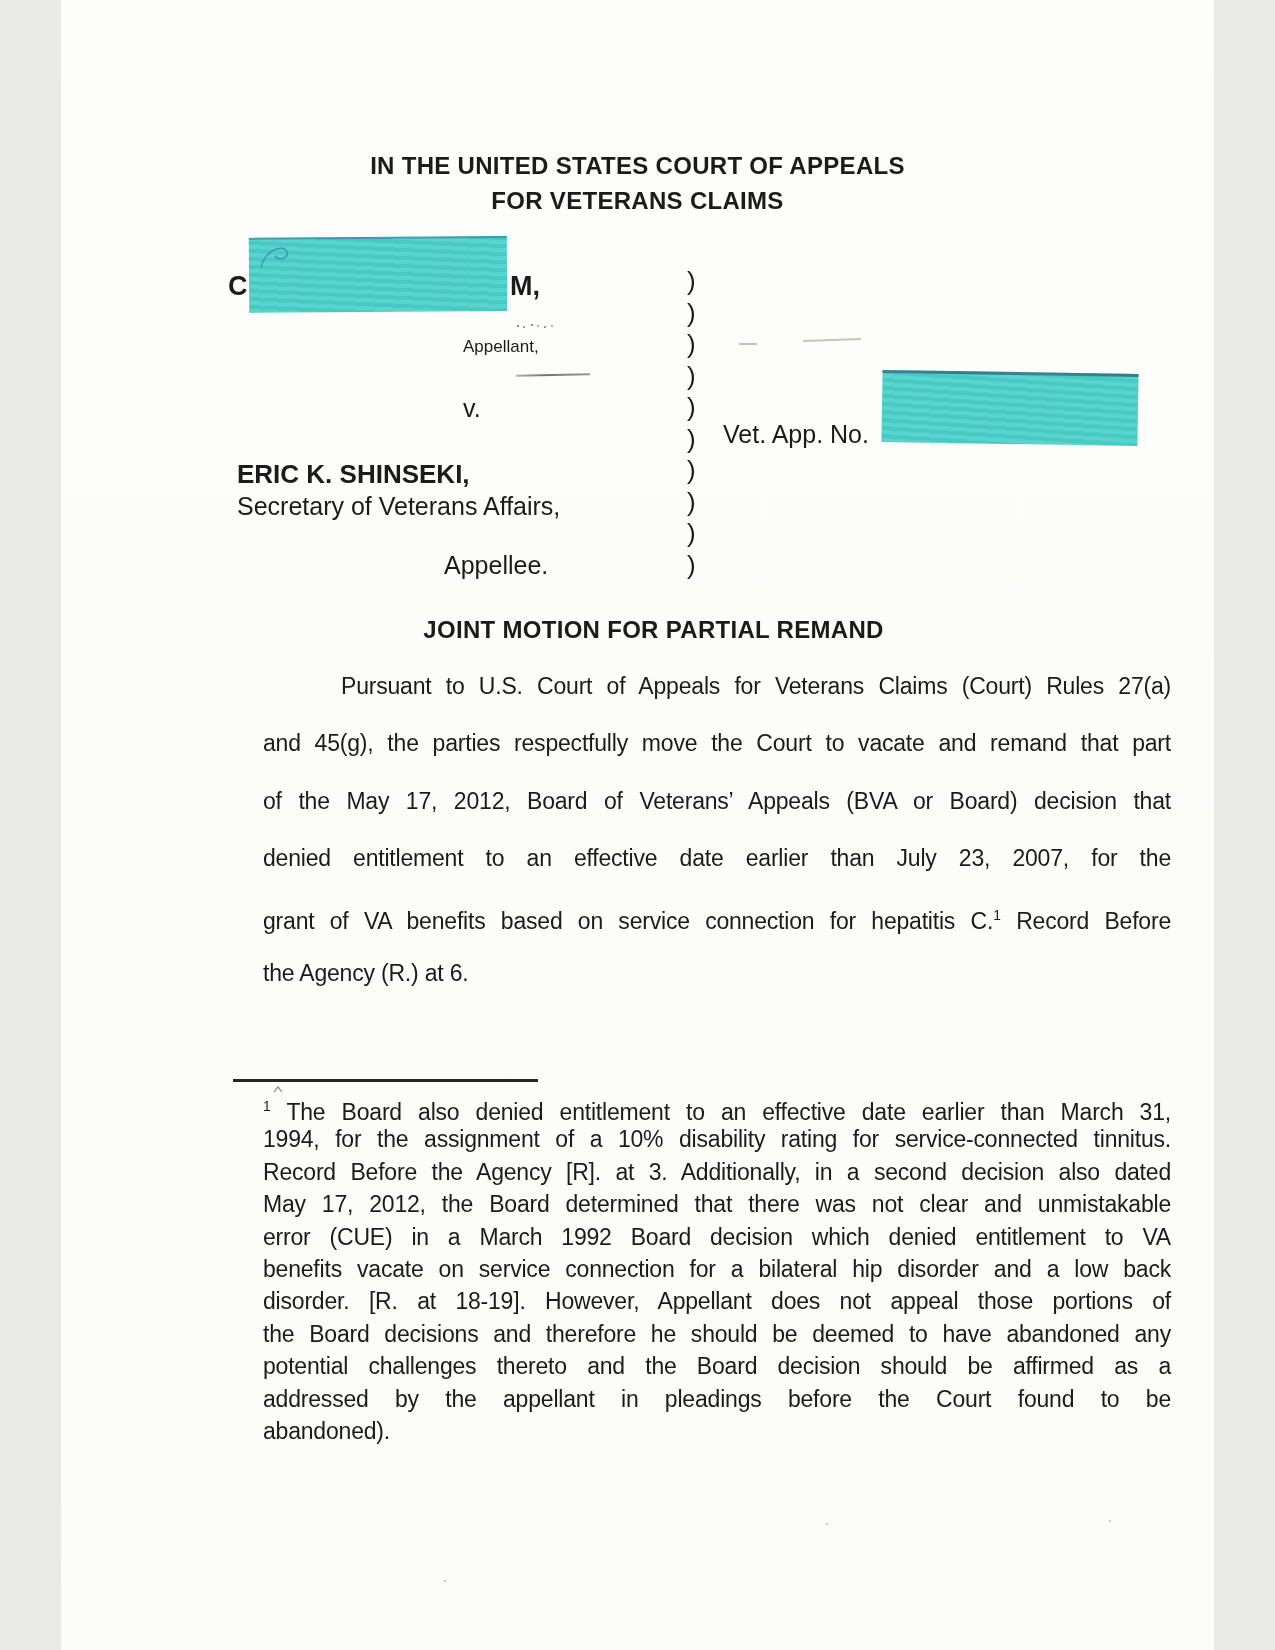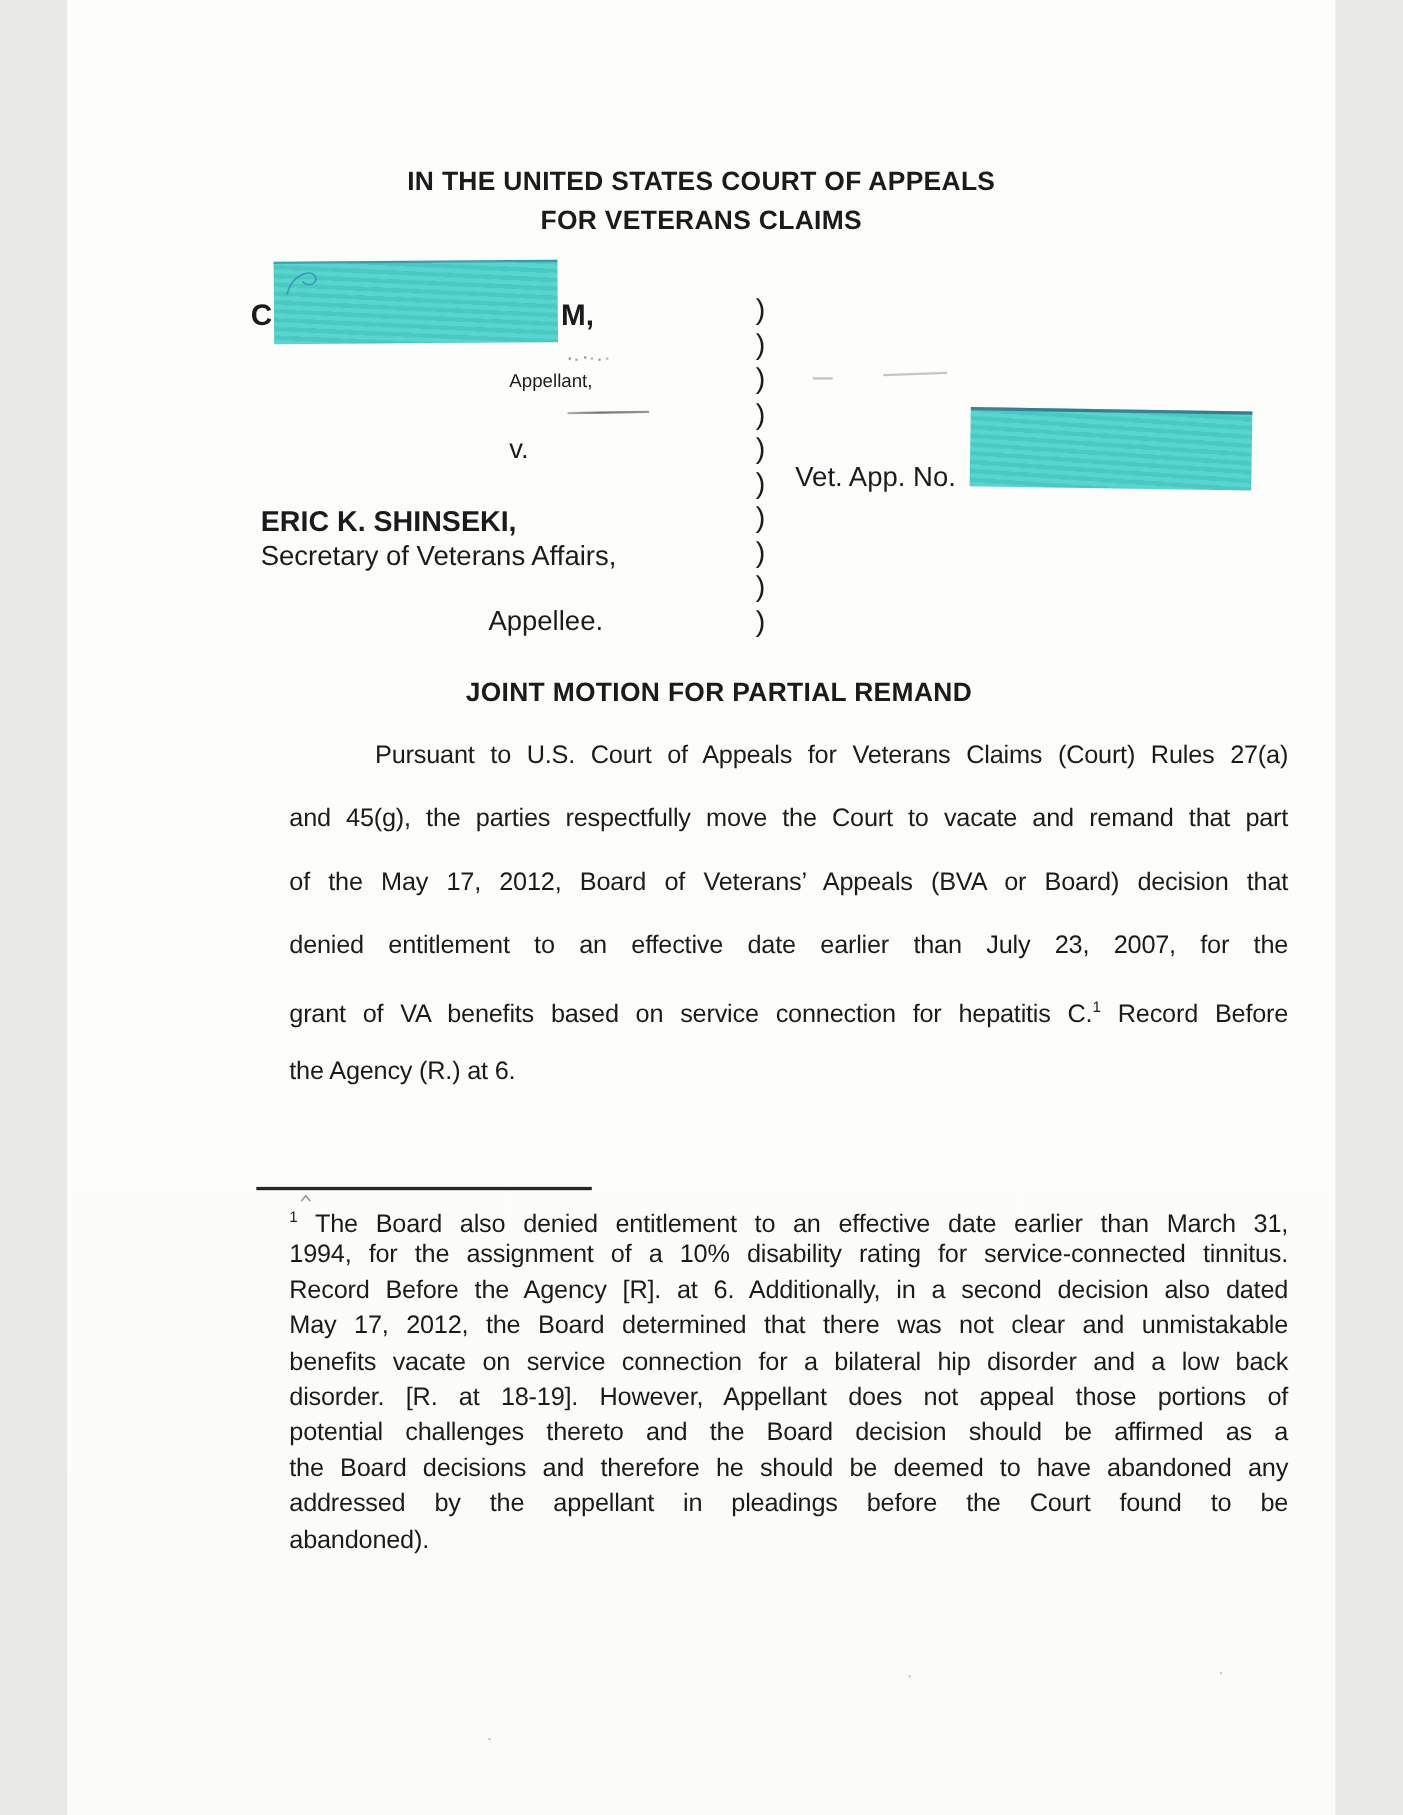--- a/index.html
+++ b/index.html
@@ -123,26 +123,27 @@
       <div class="jline"><span>denied entitlement to an effective date earlier than July 23, 2007, for the</span></div>
       <div class="jline"><span>grant of VA benefits based on service connection for hepatitis C.</span><span class="supr">1</span><span>  Record Before</span></div>
       <div class="jline jlast"><span>the Agency (R.) at 6.</span></div>
     </div>
 
   <div class="abs" id="fn-separator"></div>
 
   <div class="abs textcol" id="footnote-lines">
       <div class="jline"><span class="supr">1</span><span> The Board also denied entitlement to an effective date earlier than March 31,</span></div>
       <div class="jline"><span>1994, for the assignment of a 10% disability rating for service-connected tinnitus.</span></div>
-      <div class="jline"><span>Record Before the Agency [R]. at 6.  Additionally, in a second decision also dated</span></div>
+      <div class="jline"><span>Record Before the Agency [R]. at 3.  Additionally, in a second decision also dated</span></div>
       <div class="jline"><span>May 17, 2012, the Board determined that there was not clear and unmistakable</span></div>
+      <div class="jline"><span>error (CUE) in a March 1992 Board decision which denied entitlement to VA</span></div>
       <div class="jline"><span>benefits vacate on service connection for a bilateral hip disorder and a low back</span></div>
       <div class="jline"><span>disorder.  [R. at 18-19].  However, Appellant does not appeal those portions of</span></div>
+      <div class="jline"><span>the Board decisions and therefore he should be deemed to have abandoned any</span></div>
       <div class="jline"><span>potential challenges thereto and the Board decision should be affirmed as a</span></div>
-      <div class="jline"><span>the Board decisions and therefore he should be deemed to have abandoned any</span></div>
       <div class="jline"><span>addressed by the appellant in pleadings before the Court found to be</span></div>
       <div class="jline jlast"><span>abandoned).</span></div>
     </div>
 
   <div class="abs artifact" id="art-dots-above-appellant"></div>
   <div class="abs artifact" id="art-dash-below-appellant"></div>
   <div class="abs artifact" id="art-dash-caseno-1"></div>
   <div class="abs artifact" id="art-dash-caseno-2"></div>
   <div class="abs artifact" id="art-bottom-specks"></div>
   <svg class="abs artifact" id="art-fn-caret" width="10" height="7" viewBox="0 0 10 7">

